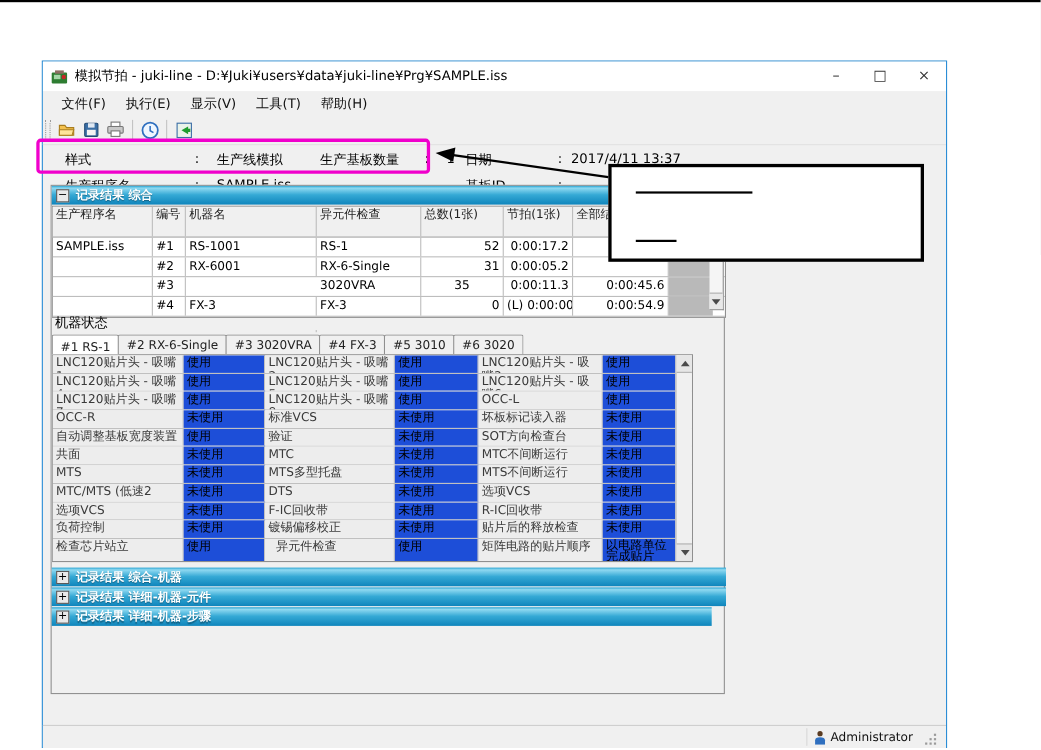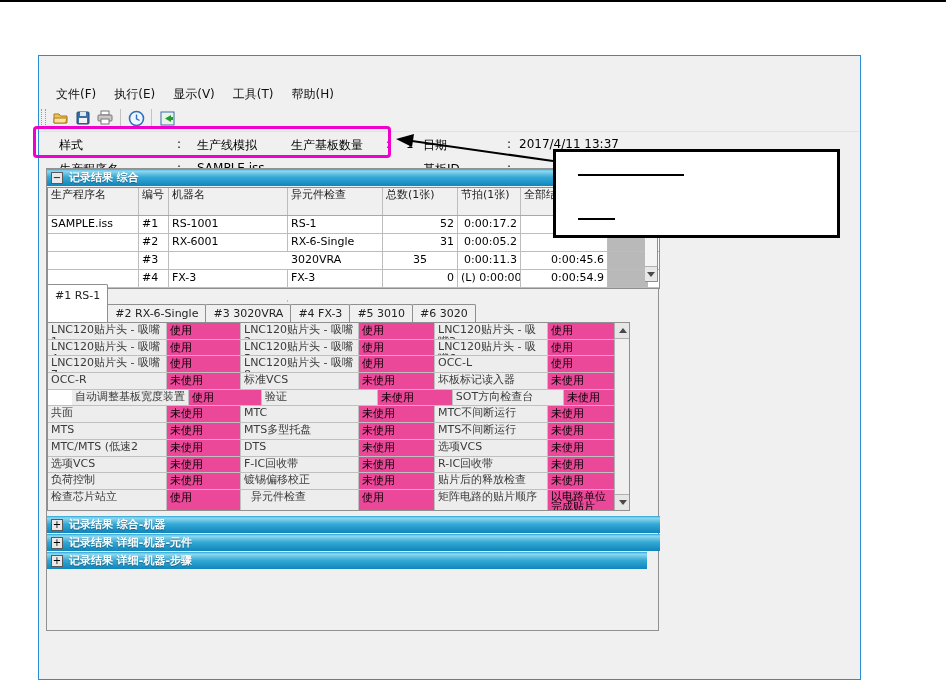--- a/index.html
+++ b/index.html
@@ -53,27 +53,27 @@
   .sum-scroll .arrow-btn{position:absolute;left:0;right:0;bottom:0;height:14px;background:#e8e8e8;border-top:1px solid #b0b0b0;
               display:flex;align-items:center;justify-content:center;}
   .tri-down{width:0;height:0;border-left:4px solid transparent;border-right:4px solid transparent;border-top:5px solid #4a4a4a;}
   .tri-up{width:0;height:0;border-left:4px solid transparent;border-right:4px solid transparent;border-bottom:5px solid #4a4a4a;}
 
   
   .ms-label{position:absolute;left:3px;top:116px;font-size:12px;}
   .tabs{position:absolute;left:0;top:131px;height:22px;display:flex;align-items:flex-end;}
   .tab{height:18px;padding:2px 7px 0 7px;background:#f0f0f0;border:1px solid #8f8f8f;border-bottom:none;
        margin-right:-1px;font-size:11px;border-radius:2px 2px 0 0;box-sizing:border-box;white-space:nowrap;color:#222;}
-  .tab.active{height:38px;background:#ffffff;position:relative;z-index:2;padding-top:4px;}
+  .tab.active{height:18px;background:#ffffff;position:relative;z-index:2;padding-top:4px;}
   .status-wrap{position:absolute;left:0;top:153px;width:583px;height:189px;border:1px solid #8f8f8f;
                background:#fff;box-sizing:border-box;overflow:hidden;}
   .strow{display:flex;border-bottom:1px solid #c0c0c0;}
   .stcell{box-sizing:border-box;border-right:1px solid #c0c0c0;padding:1px 3px;overflow:hidden;line-height:12px;}
   .stcell.lbl{background:#ededed;color:#3a3a3a;}
-  .stcell.val{background:#ec4899;color:#000;font-family:Liberation Serif, serif;}
+  .stcell.val{background:#1d4ed8;color:#000;}
   .st-scroll{position:absolute;left:566px;top:0;bottom:0;width:16px;background:#f0f0f0;border-left:1px solid #b0b0b0;}
   .st-scroll .btn{position:absolute;left:0;right:0;height:15px;background:#e6e6e6;display:flex;align-items:center;justify-content:center;}
   .st-scroll .btn.up{top:0;border-bottom:1px solid #b0b0b0;}
   .st-scroll .btn.down{bottom:0;border-top:1px solid #b0b0b0;}
 
   .bars-bottom .blue-bar{position:absolute;left:0;}
 
   
   .statusbar{position:absolute;left:0;right:0;top:603px;height:20px;background:#f0f0f0;border-top:1px solid #cfcfcf;
              display:flex;align-items:center;}
@@ -91,20 +91,34 @@
   .anno-line.l1{left:22px;top:22px;width:106px;}
   .anno-line.l2{left:22px;top:66px;width:37px;}
 </style>
 </head>
 <body>
 
 <div class="top-rule"></div>
 
 <div class="window">
 
+  <div class="titlebar">
+    <svg class="app-icon" viewBox="0 0 16 16">
+      <rect x="1" y="4" width="14" height="10" rx="1" fill="#2e7d32"></rect>
+      <rect x="3" y="6" width="6" height="4" fill="#a5d6a7"></rect>
+      <circle cx="12" cy="8" r="2" fill="#c62828"></circle>
+      <rect x="4" y="2" width="8" height="3" fill="#8d6e63"></rect>
+    </svg>
+    <span class="title-text">模拟节拍 - juki-line - D:¥Juki¥users¥data¥juki-line¥Prg¥SAMPLE.iss</span>
+    <div class="win-controls">
+      <span class="win-btn">–</span>
+      <span class="win-btn">□</span>
+      <span class="win-btn">×</span>
+    </div>
+  </div>
 
   <div class="menubar">
       <div class="menu-item">文件(F)</div>
       <div class="menu-item">执行(E)</div>
       <div class="menu-item">显示(V)</div>
       <div class="menu-item">工具(T)</div>
       <div class="menu-item">帮助(H)</div>
     </div>
 
   <div class="toolbar">
@@ -265,21 +279,21 @@
             <div class="stcell val" style="width: 66px; border-right: none;">使用</div>
           </div>
           <div class="strow" style="height: 15.7px;">
             <div class="stcell lbl" style="width: 119px;">OCC-R</div>
             <div class="stcell val" style="width: 74px;">未使用</div>
             <div class="stcell lbl" style="width: 118px;">标准VCS</div>
             <div class="stcell val" style="width: 76px;">未使用</div>
             <div class="stcell lbl" style="width: 113px;">坏板标记读入器</div>
             <div class="stcell val" style="width: 66px; border-right: none;">未使用</div>
           </div>
-          <div class="strow" style="height: 15.7px; padding-left: 24px;">
+          <div class="strow" style="height: 15.7px;">
             <div class="stcell lbl" style="width: 119px;">自动调整基板宽度装置</div>
             <div class="stcell val" style="width: 74px;">使用</div>
             <div class="stcell lbl" style="width: 118px;">验证</div>
             <div class="stcell val" style="width: 76px;">未使用</div>
             <div class="stcell lbl" style="width: 113px;">SOT方向检查台</div>
             <div class="stcell val" style="width: 66px; border-right: none;">未使用</div>
           </div>
           <div class="strow" style="height: 15.7px;">
             <div class="stcell lbl" style="width: 119px;">共面</div>
             <div class="stcell val" style="width: 74px;">未使用</div>
@@ -348,20 +362,39 @@
           <span class="collapse-btn">+</span>
           <span>记录结果 详细-机器-元件</span>
         </div>
         <div class="blue-bar" style="top: 383px; width: 600px;">
           <span class="collapse-btn">+</span>
           <span>记录结果 详细-机器-步骤</span>
         </div>
       </div>
   </div>
 
+  <div class="statusbar">
+    <div class="sb-right">
+      <svg width="11" height="13" viewBox="0 0 11 13">
+        <circle cx="5.5" cy="3" r="2.4" fill="#5a3b22"></circle>
+        <path d="M1 13 L1 9 Q1 6.2 5.5 6.2 Q10 6.2 10 9 L10 13 Z" fill="#2f6fbf"></path>
+      </svg>
+      <span class="sb-user">Administrator</span>
+      <svg class="sb-grip" viewBox="0 0 12 12">
+        <g fill="#9a9a9a">
+            <rect x="9" y="9" width="2" height="2"></rect>
+            <rect x="9" y="5" width="2" height="2"></rect>
+            <rect x="9" y="1" width="2" height="2"></rect>
+            <rect x="5" y="9" width="2" height="2"></rect>
+            <rect x="5" y="5" width="2" height="2"></rect>
+            <rect x="1" y="9" width="2" height="2"></rect>
+          </g>
+      </svg>
+    </div>
+  </div>
 </div>
 
 <div class="magenta-box"></div>
 <svg class="anno-arrow" width="175" height="45" viewBox="0 0 175 45">
   <line x1="22" y1="13" x2="163" y2="33" stroke="#000" stroke-width="2"></line>
   <polygon points="6,11 24,6 22,19" fill="#000"></polygon>
 </svg>
 <div class="anno-box">
   <div class="anno-line l1"></div>
   <div class="anno-line l2"></div>

